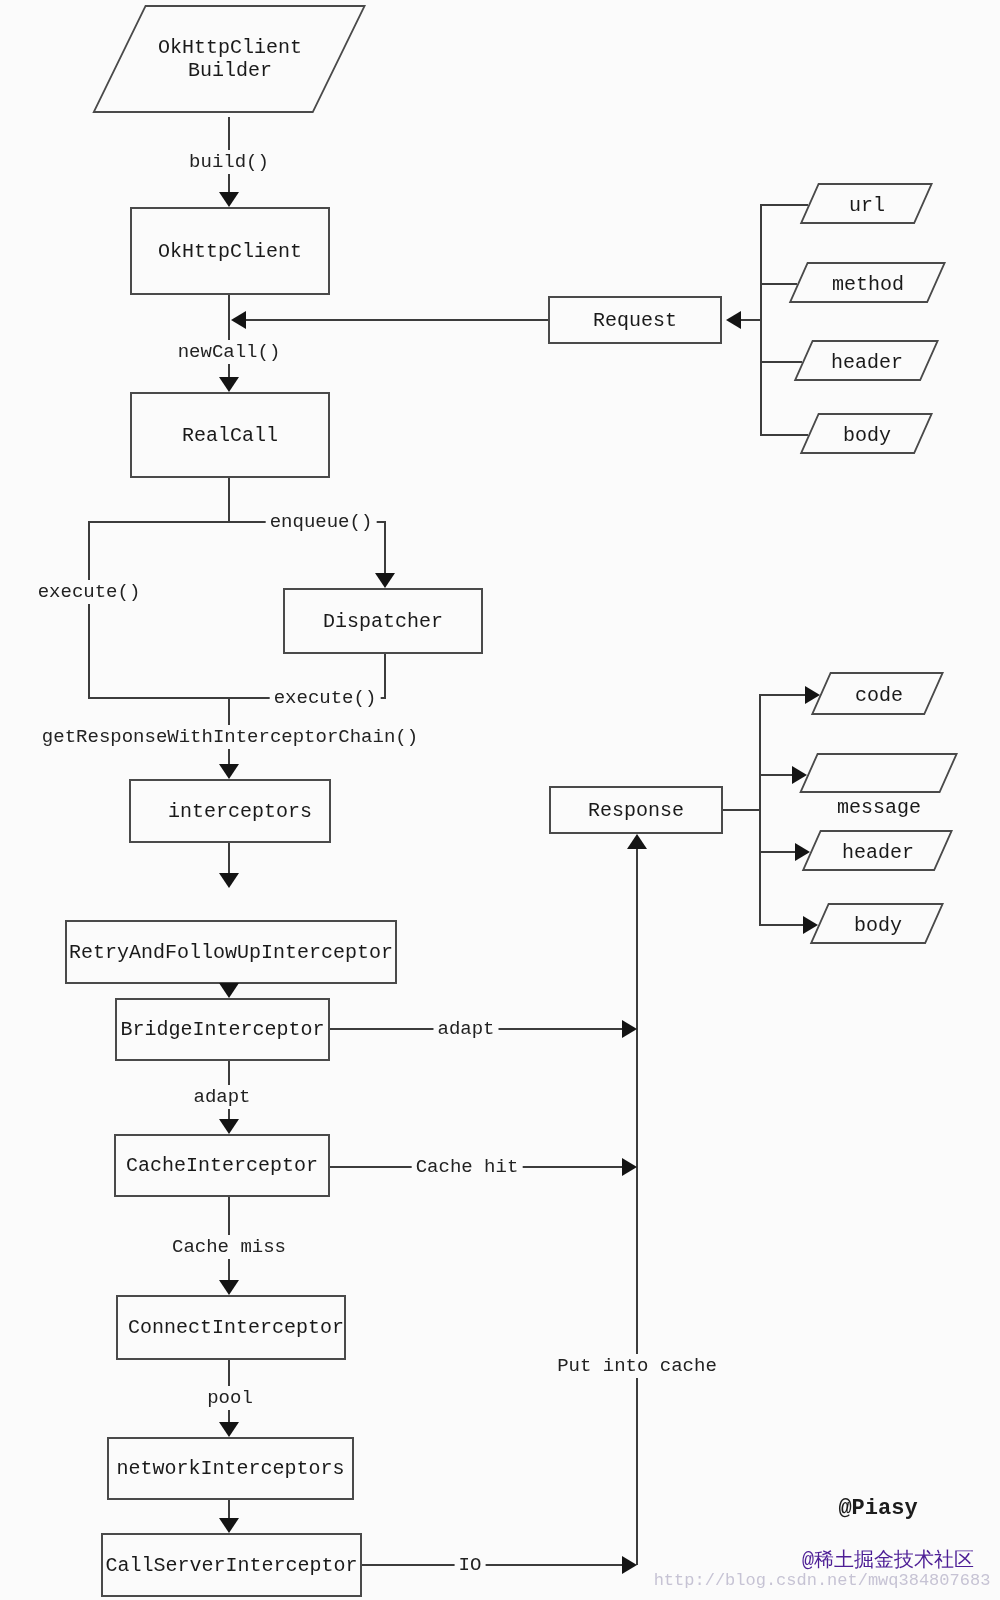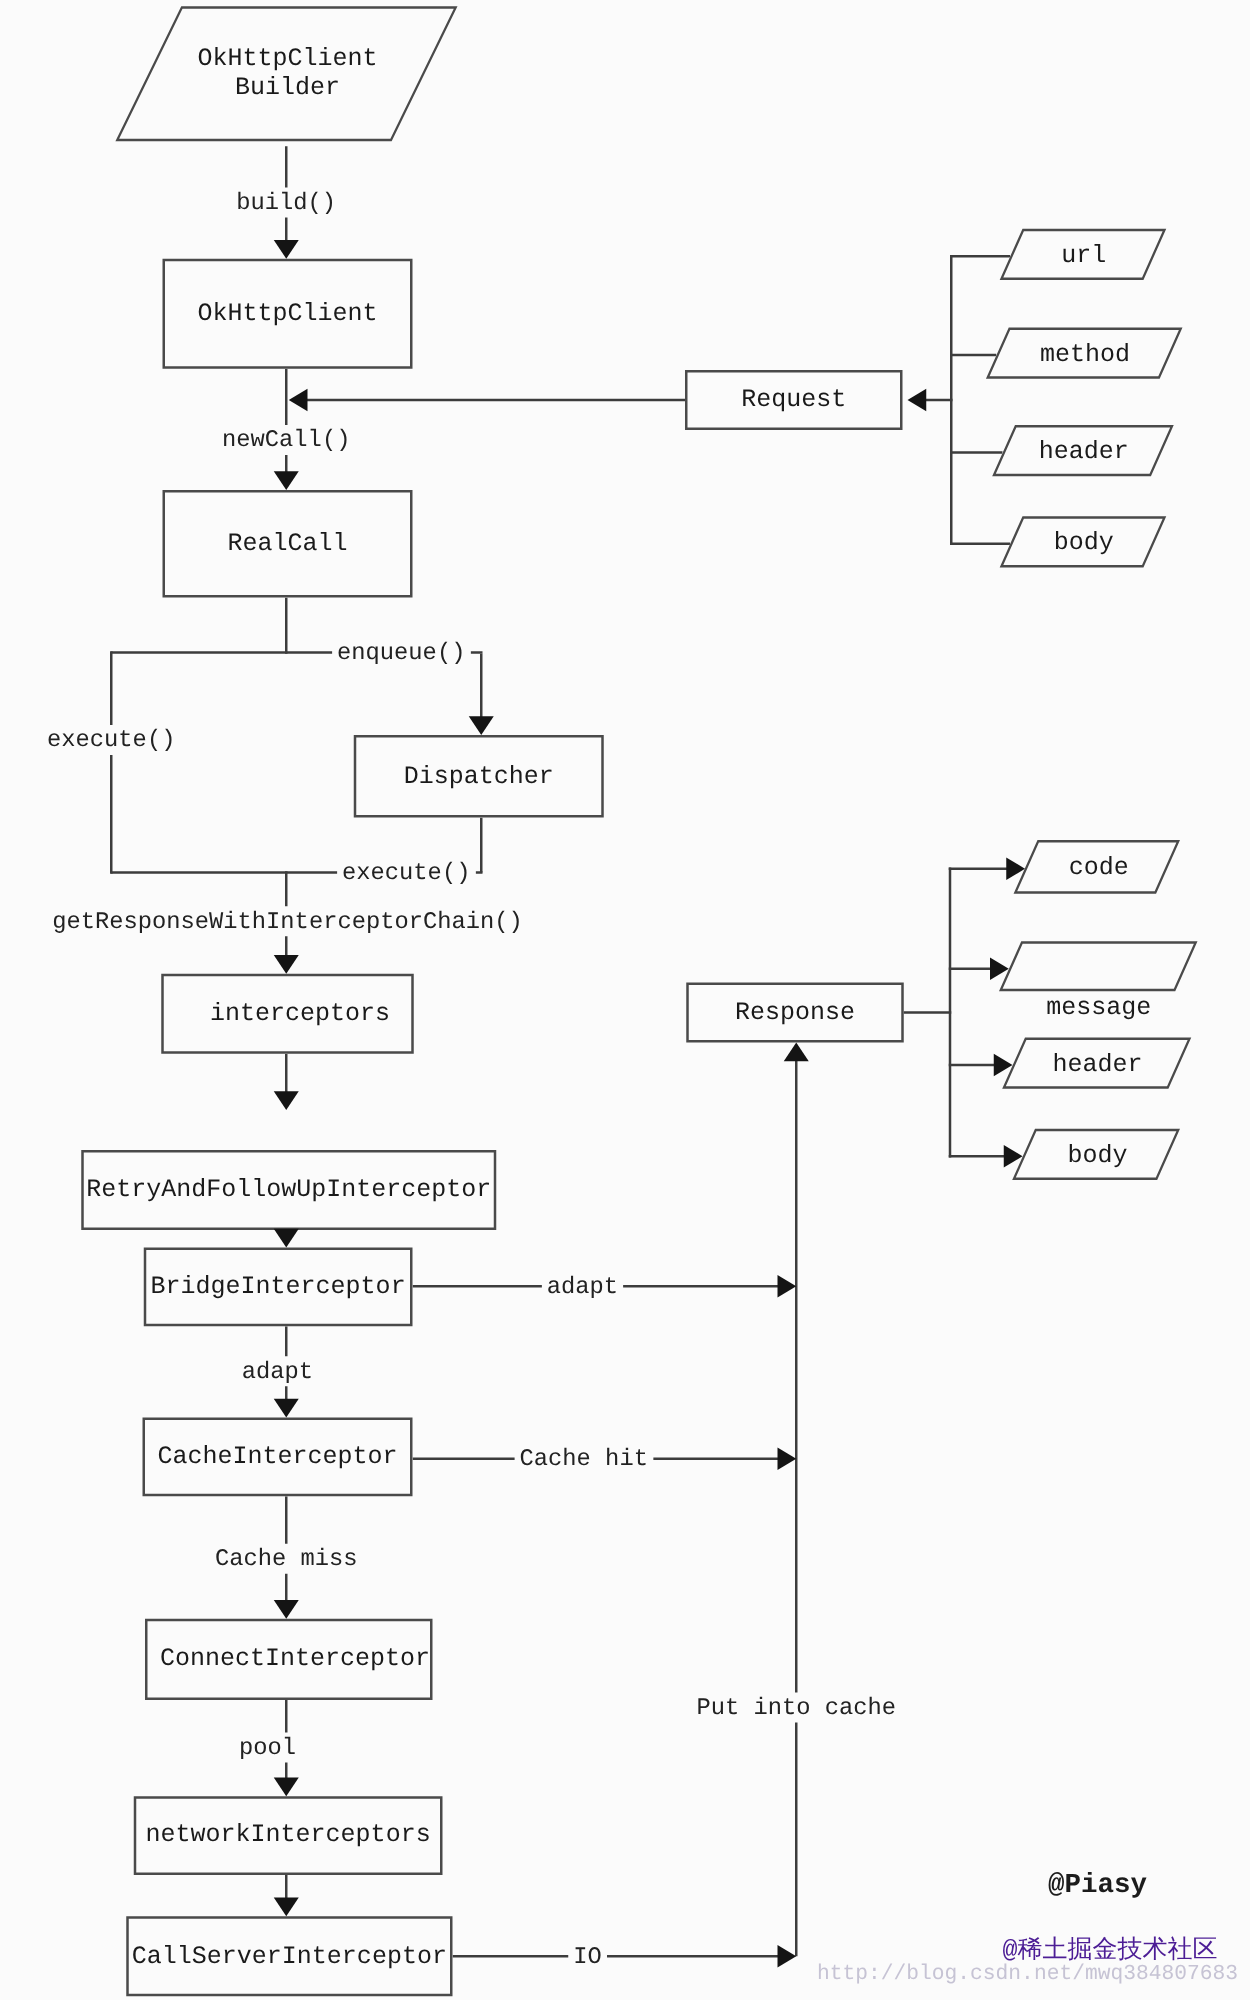--- a/index.html
+++ b/index.html
@@ -170,21 +170,21 @@
   <div class="elabel" style="left:229px;top:162px;font-family:Liberation Mono, monospace;">build()</div>
   <div class="elabel" style="left:229px;top:352px;">newCall()</div>
   <div class="elabel" style="left:321px;top:522px;">enqueue()</div>
   <div class="elabel" style="left:89px;top:592px;">execute()</div>
   <div class="elabel" style="left:325px;top:698px;">execute()</div>
   <div class="elabel" style="left:230px;top:737px;">getResponseWithInterceptorChain()</div>
   <div class="elabel" style="left:466px;top:1029px;">adapt</div>
   <div class="elabel" style="left:222px;top:1097px;">adapt</div>
   <div class="elabel" style="left:467px;top:1167px;">Cache hit</div>
   <div class="elabel" style="left:229px;top:1247px;">Cache miss</div>
-  <div class="elabel" style="left:214px;top:1398px;">pool</div>
+  <div class="elabel" style="left:230px;top:1398px;">pool</div>
   <div class="elabel" style="left:470px;top:1565px;">IO</div>
   <div class="elabel" style="left:637px;top:1366px;">Put into cache</div>
 
   <div class="plabel wm-author" style="left:878px;top:1508px;">@Piasy</div>
   <div class="plabel wm-community" style="left:888px;top:1559px;">@稀土掘金技术社区</div>
   <div class="plabel wm-url" style="left:822px;top:1580px;">http://blog.csdn.net/mwq384807683</div>
 
 </div>
 
 </body></html>

